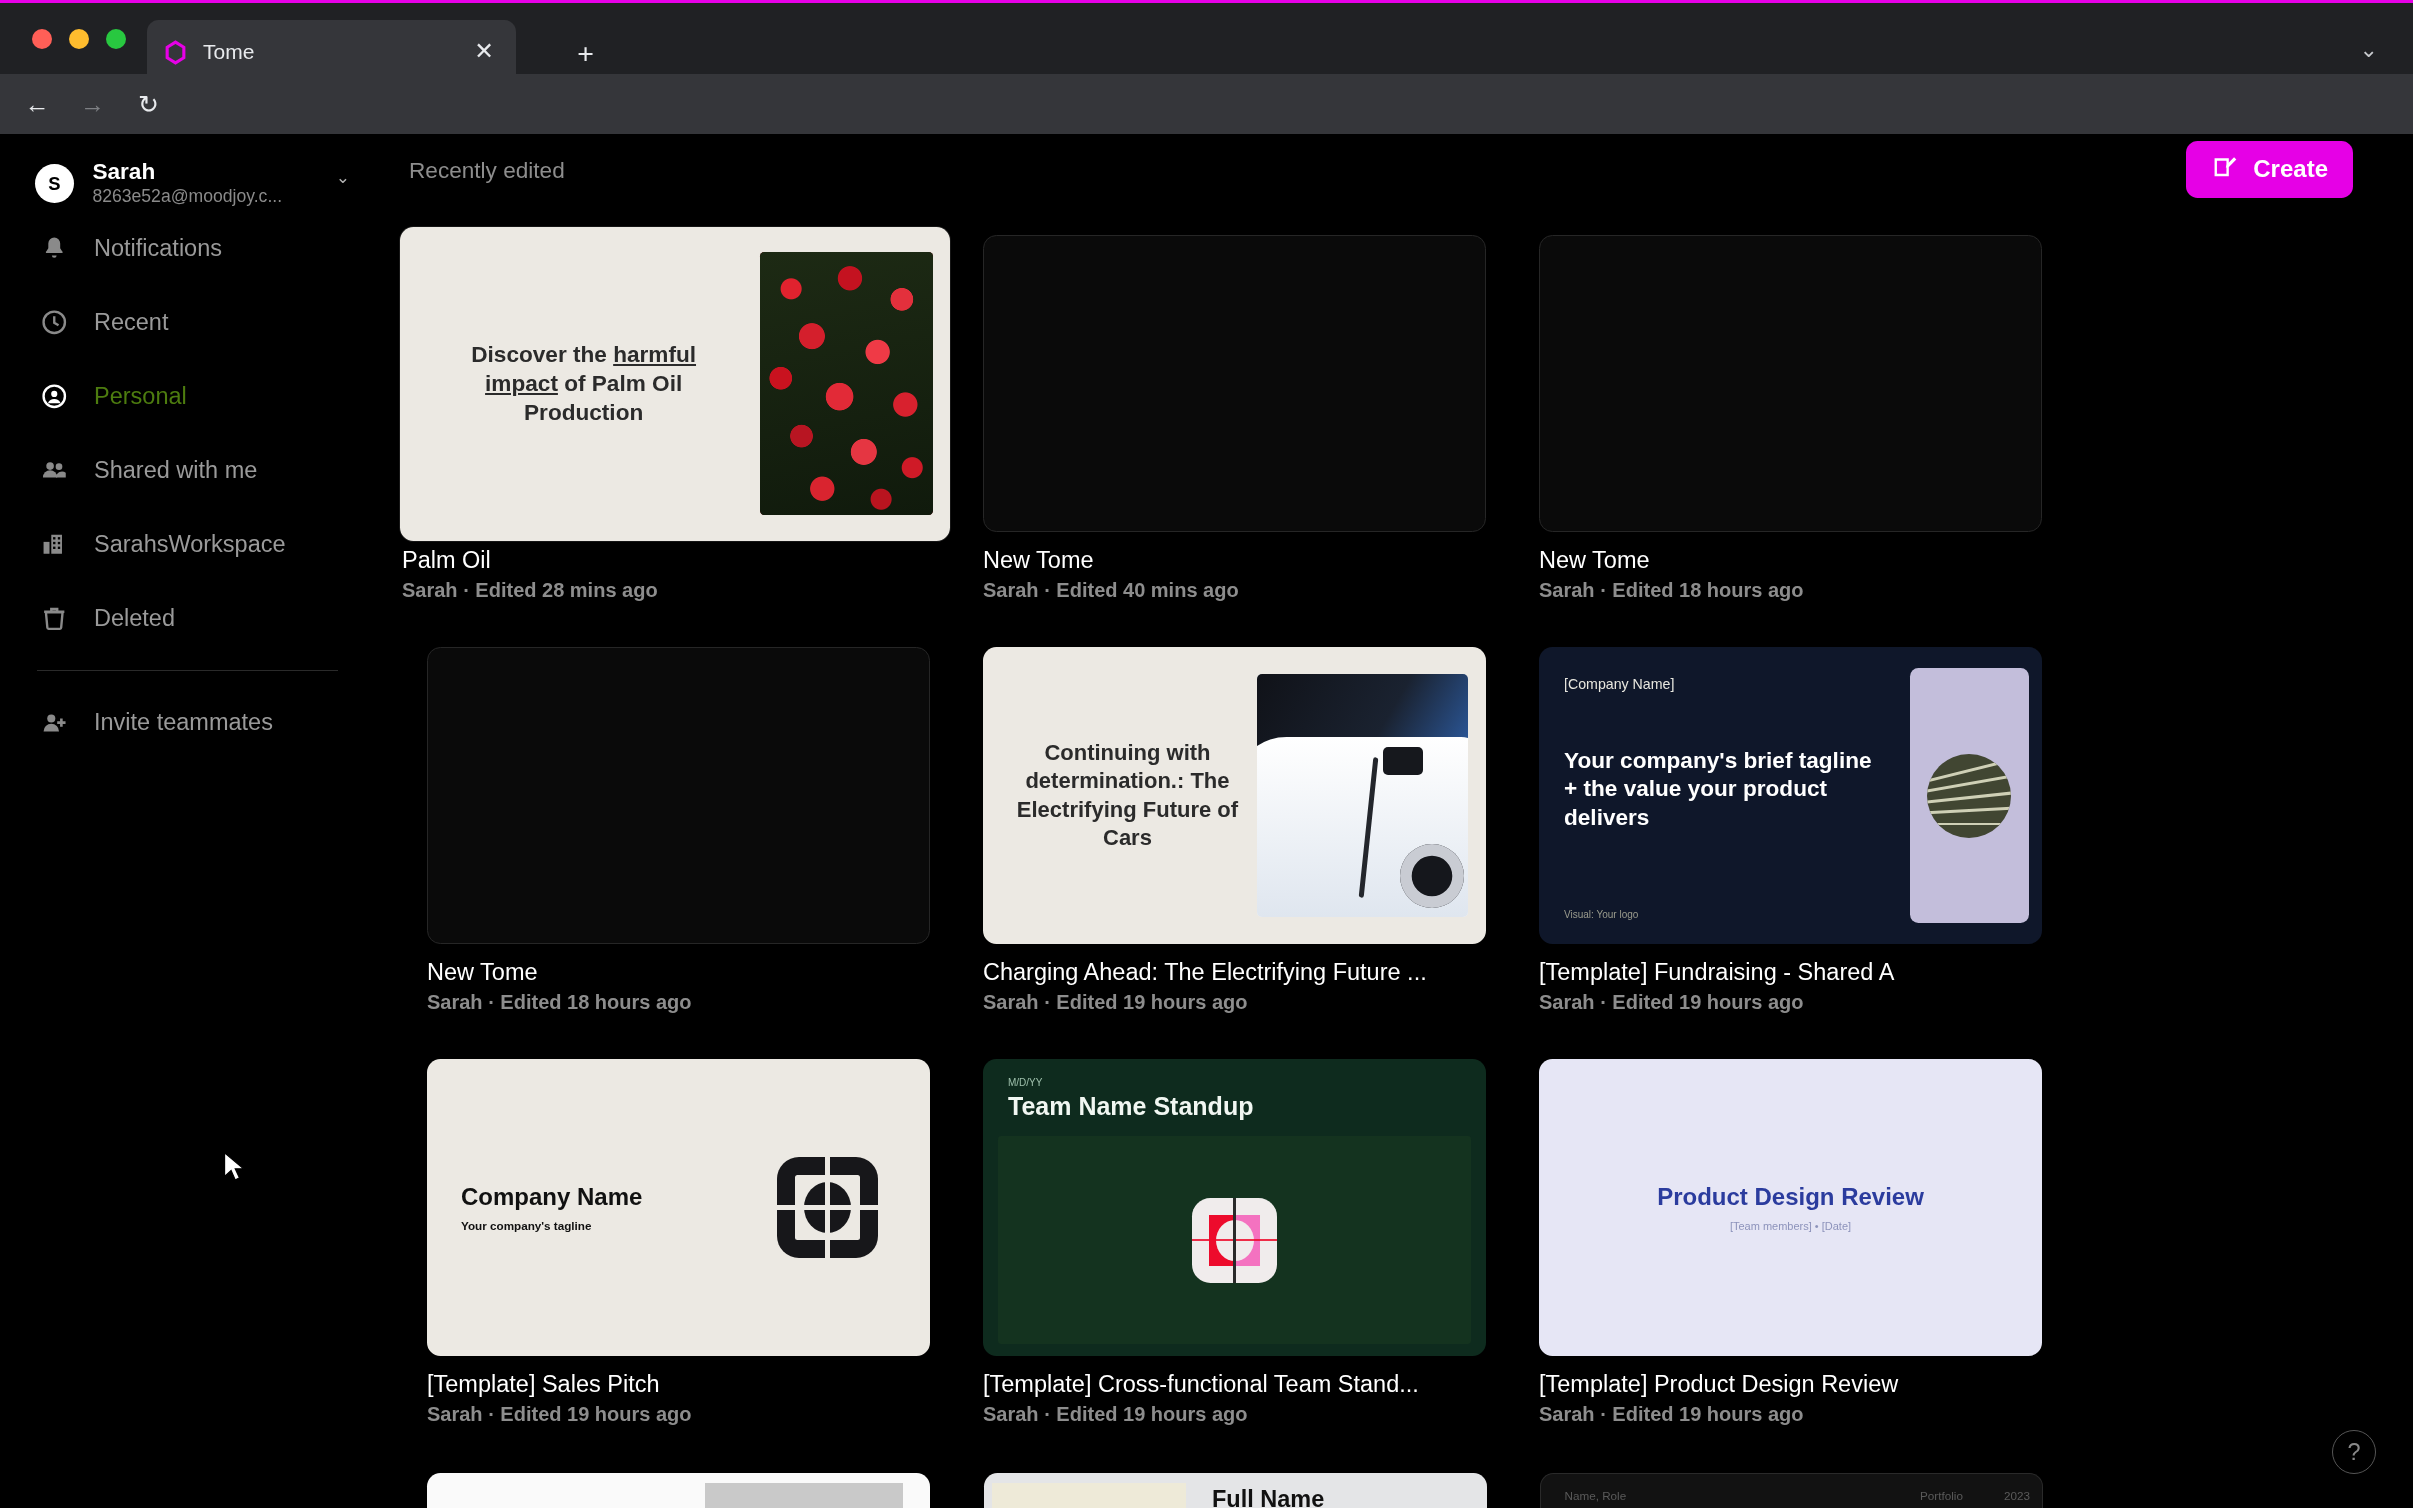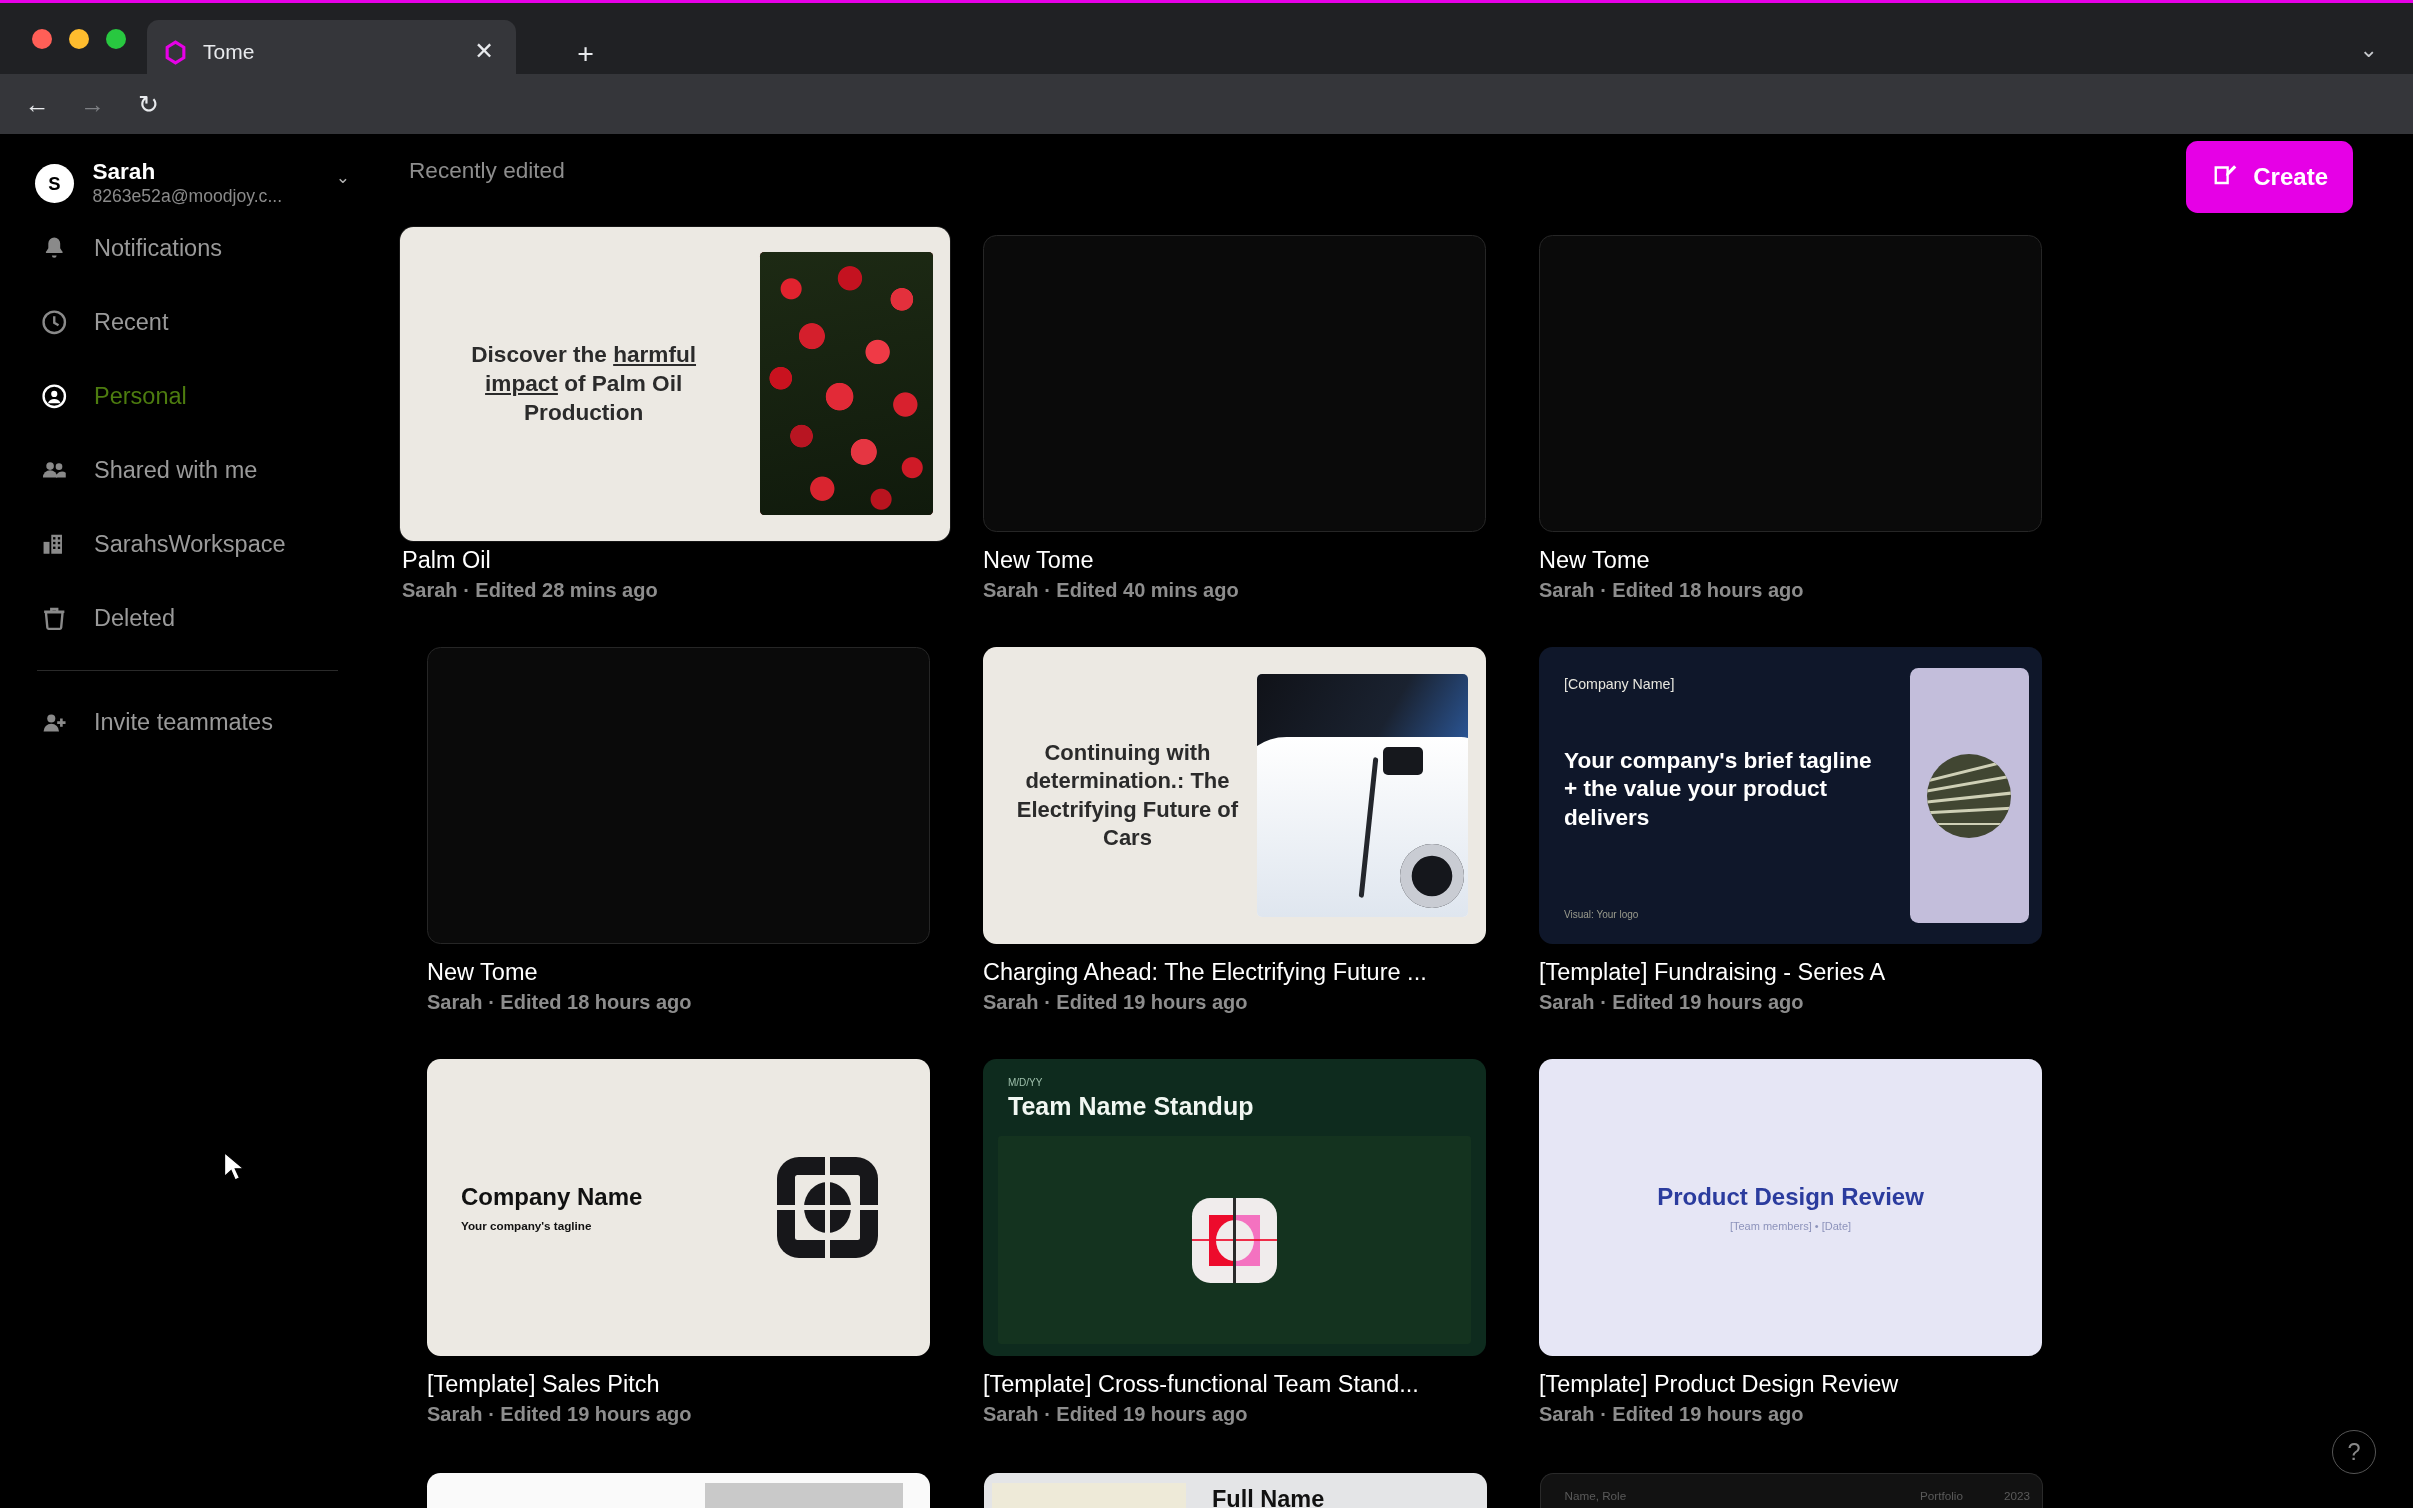--- a/index.html
+++ b/index.html
@@ -61,21 +61,21 @@
   .nav-icon { width:35px; height:35px; flex:none; display:flex; align-items:center; justify-content:center;
               color:#8a8a8a; }
   .nav-label { margin-left:22px; font-size:23.5px; color:#9a9a9a; }
   .nav-item.active .nav-label { color:#4d7c0f; }
   .nav-item.active .nav-icon { color:#fff; }
   #sidebar-divider { margin:15px 37px; height:0.8px; background:#2a2a2a; }
 
   
   #main { position:absolute; left:375px; top:0; right:0; height:1374px; overflow:hidden; }
   #section-title { position:absolute; left:34px; top:23.5px; font-size:22.6px; color:#8d8d8d; }
-  #create-btn { position:absolute; right:60px; top:6.7px; height:72px; background:#e600e6;
+  #create-btn { position:absolute; right:60px; top:6.7px; height:57px; background:#e600e6;
                 border-radius:11.7px; display:flex; align-items:center; padding:13px 25px; cursor:pointer; }
   #create-label { color:#fff; font-size:24px; font-weight:bold; margin-left:13.4px; }
 
   #grid { position:absolute; left:22px; top:101px; width:1994px;
           display:grid; grid-template-columns:repeat(3, 556px); column-gap:0px; row-gap:0px; }
   .cell { width:556px; height:412px; position:relative; }
   .thumb { position:absolute; left:30px; top:0; width:503px; height:297px;
            border-radius:13.4px; overflow:hidden; }
   .thumb.empty { border:0.8px solid #262626; background:#0a0a0a; }
   .cell.hover .thumb { left:3.4px; top:-8.4px; width:550px; height:314px; box-shadow:0 0 0 0.8px #1d1d1d; }
@@ -458,21 +458,21 @@
                 <i style="top:15px; transform:rotate(-14deg)"></i>
                 <i style="top:28.5px; transform:rotate(-10deg)"></i>
                 <i style="top:42px; transform:rotate(-6deg)"></i>
                 <i style="top:55px; transform:rotate(-3deg)"></i>
                 <i style="top:69px; transform:rotate(0deg)"></i>
               </div>
             </div>
           </div>
         </div>
         <div class="meta">
-          <div class="doc-title">[Template] Fundraising - Series A</div>
+          <div class="doc-title">[Template] Fundraising - Shared A</div>
           <div class="doc-sub">Sarah · Edited 19 hours ago</div>
         </div>
       </div>
 
       <div class="cell">
         <div class="thumb">
           <div class="slide slide-sales">
             <div class="sales-text">
               <div class="sales-name">Company Name</div>
               <div class="sales-tag">Your company's tagline</div>

